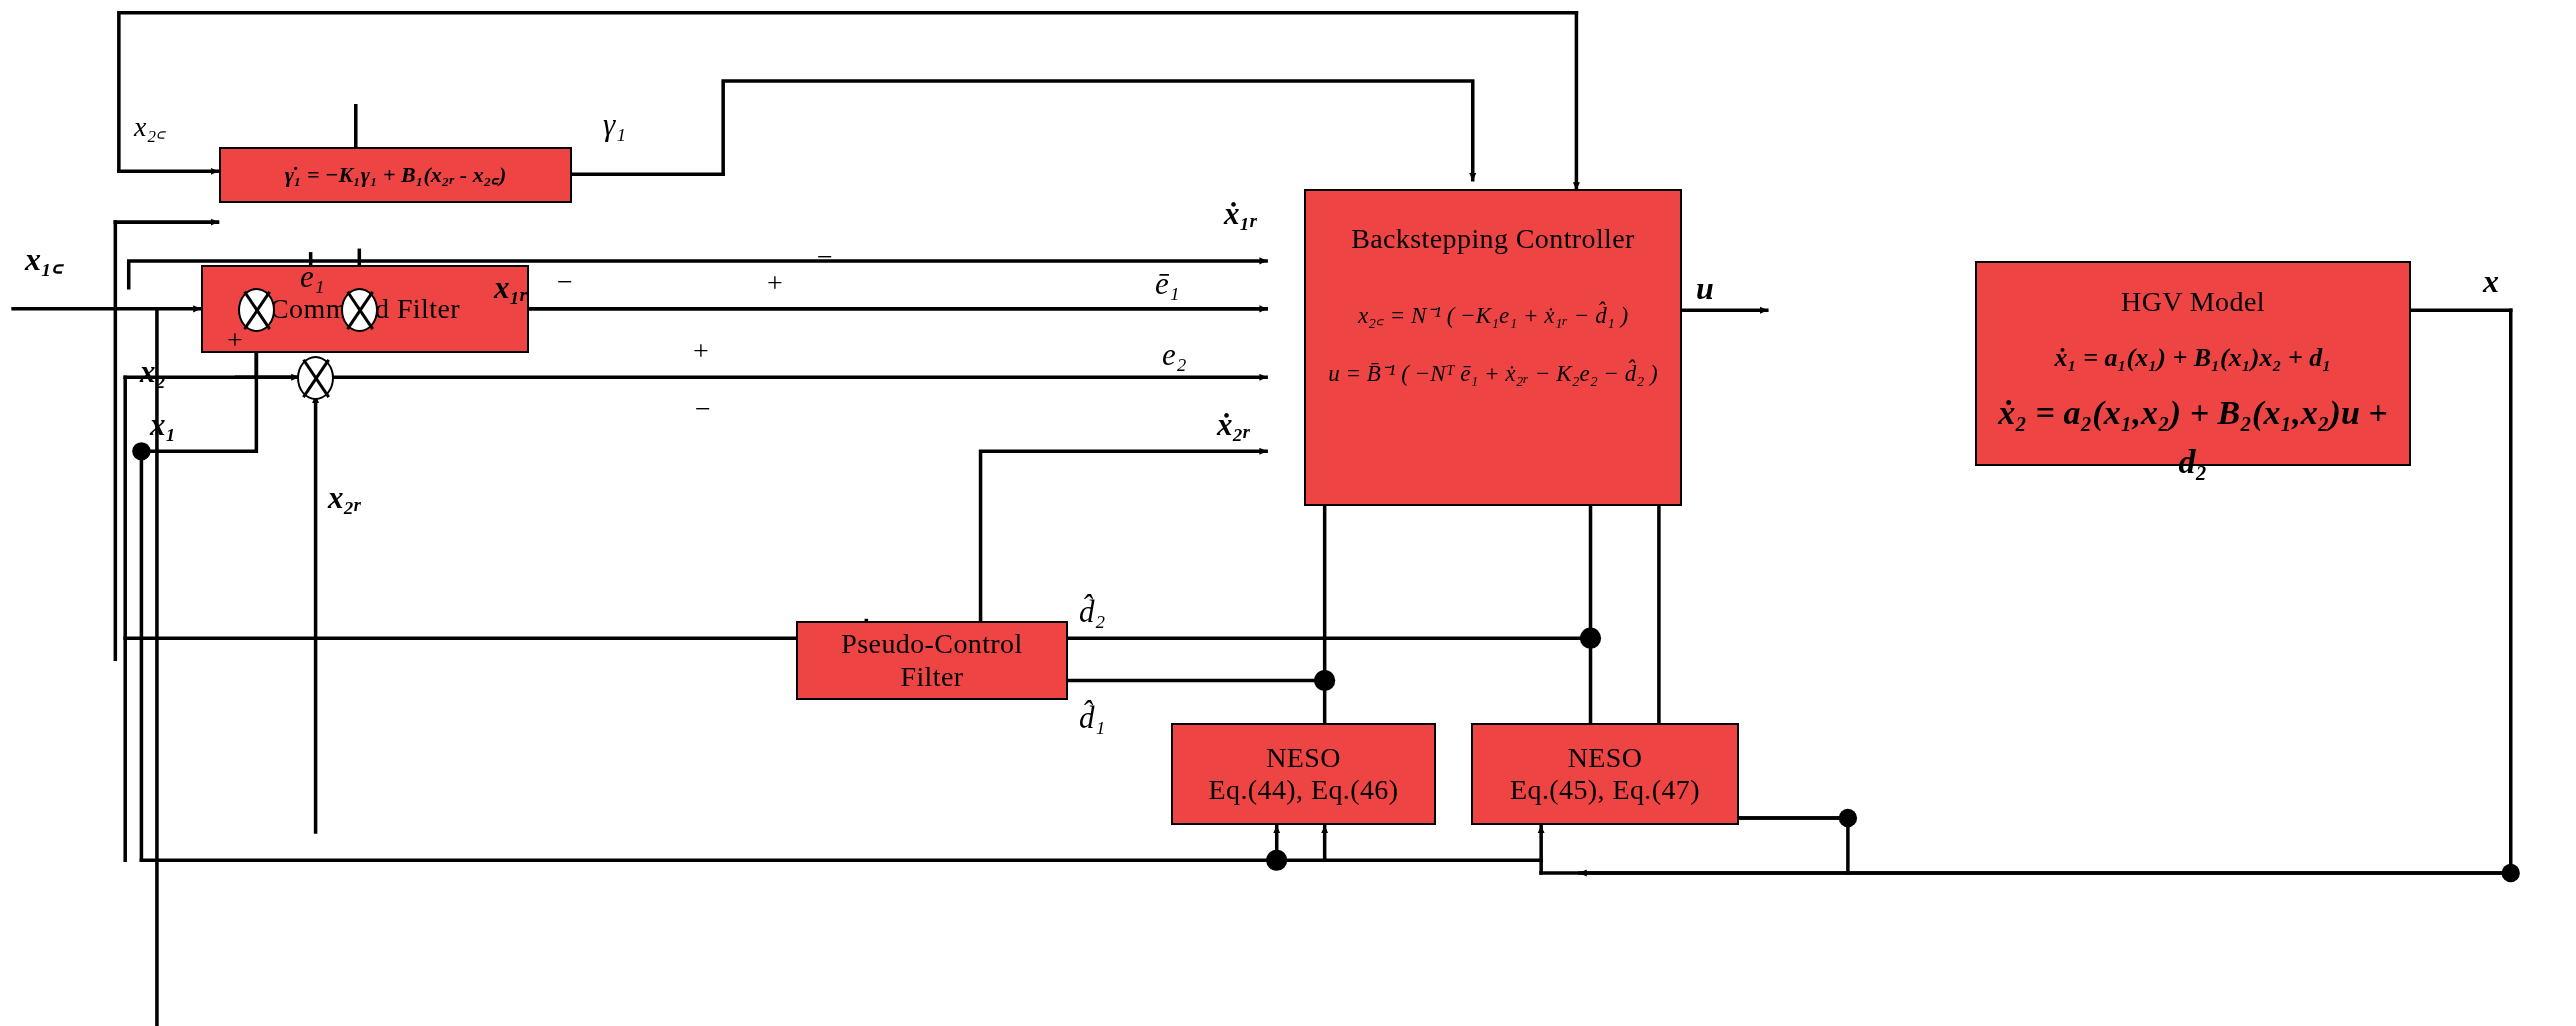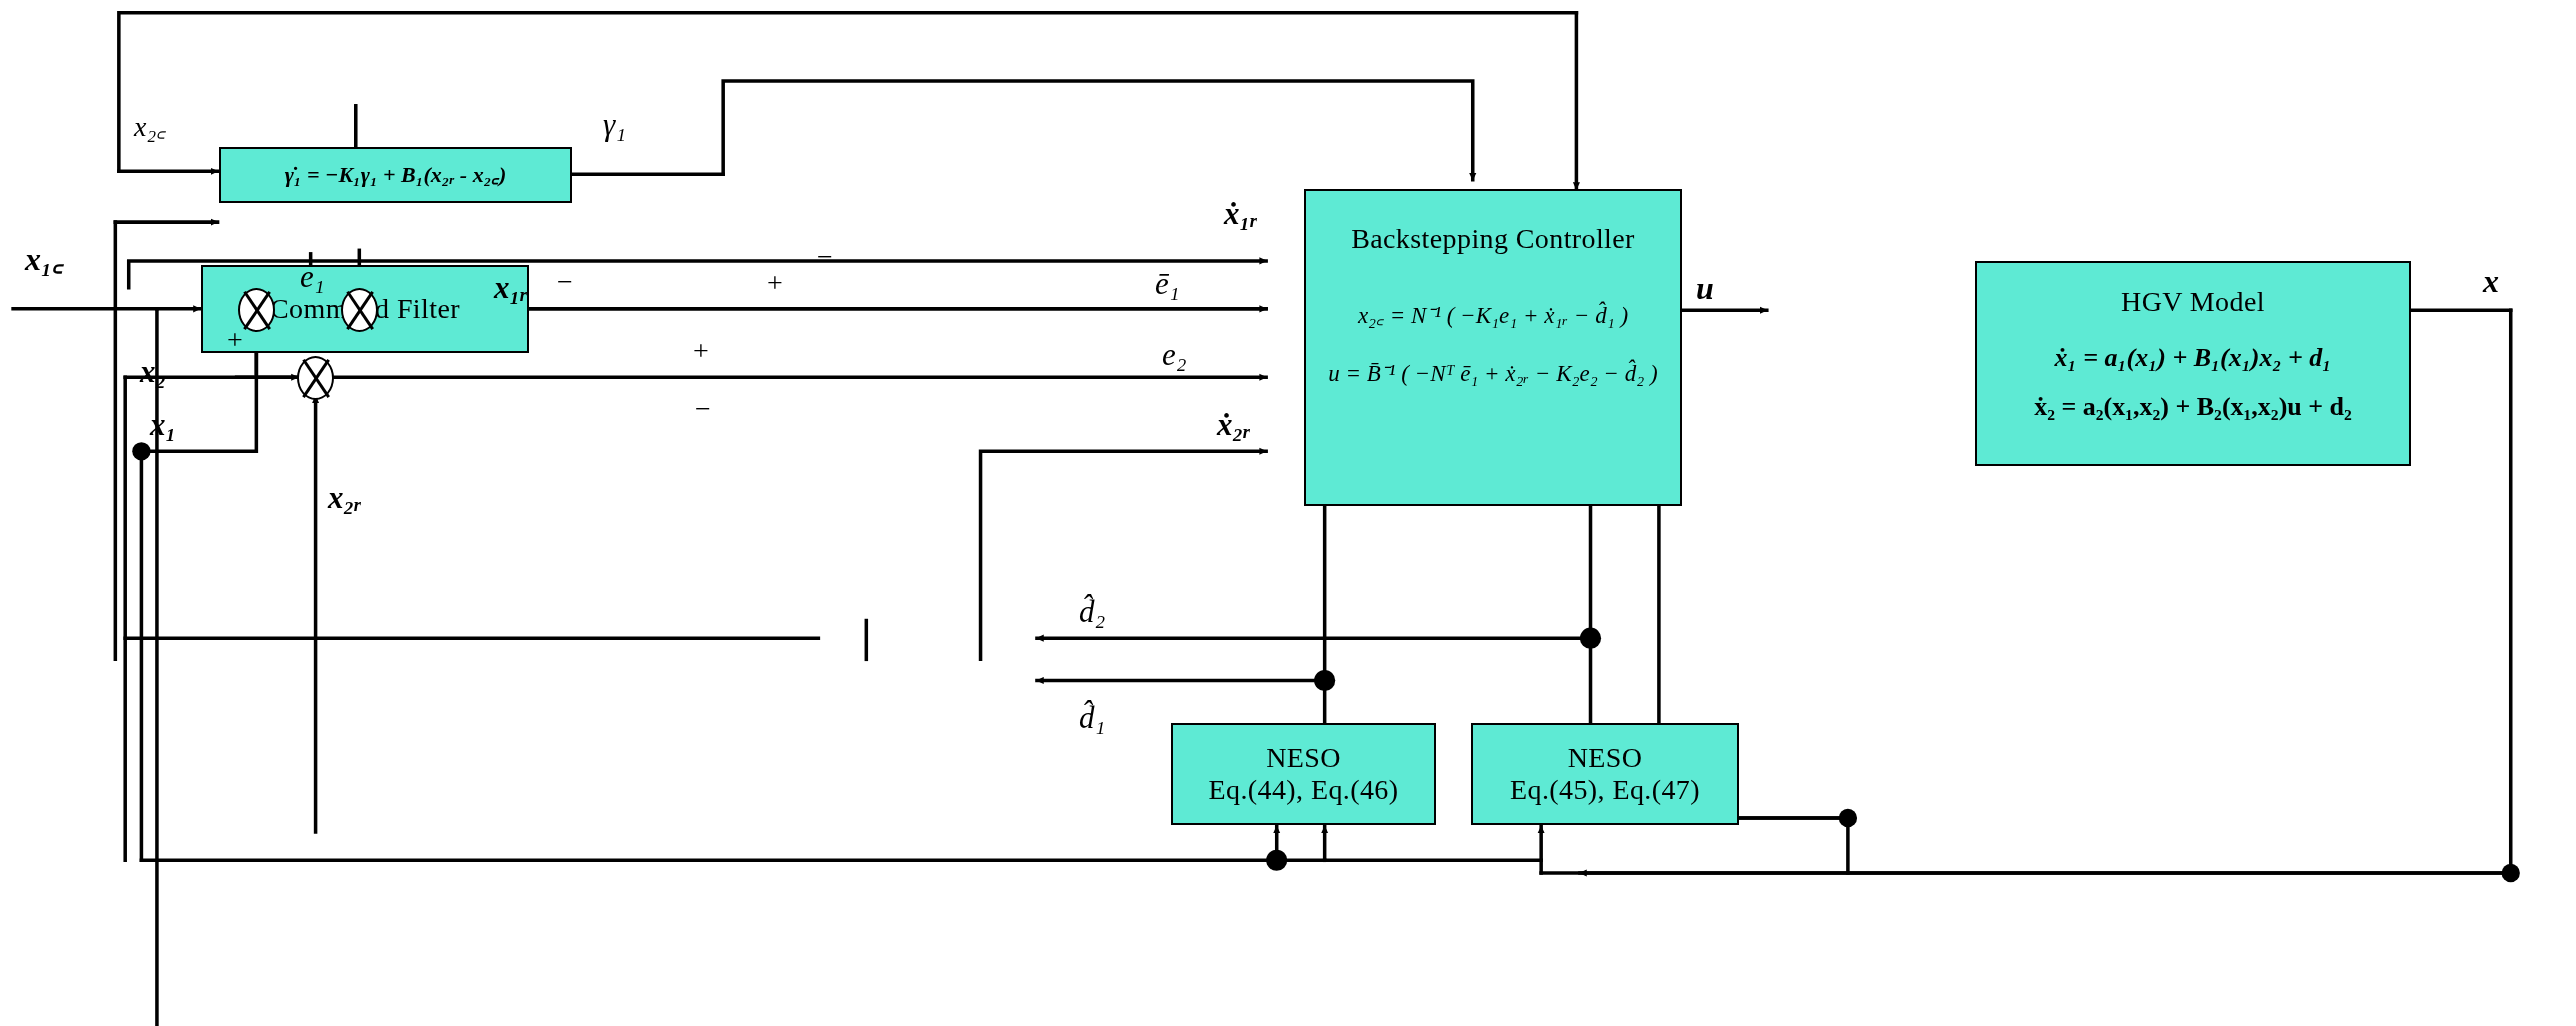--- a/index.html
+++ b/index.html
@@ -1,19 +1,19 @@
 <!DOCTYPE html>
 <html style="font-size:11.3px"><head>
 <meta charset="utf-8">
 <style>
   html,body{margin:0;padding:0;background:#ffffff;}
   body{font-family:"Liberation Serif", serif;}
   #stage{position:relative;width:2576px;height:1026px;background:#fff;overflow:hidden;}
   svg#wires{position:absolute;left:0;top:0;width:2576px;height:1026px;}
-  .blk{position:absolute;box-sizing:border-box;border:2.1px solid #000;background:#5eead4;
+  .blk{position:absolute;box-sizing:border-box;border:2.1px solid #000;background:#ef4444;
        display:flex;flex-direction:column;align-items:center;justify-content:center;text-align:center;}
   .blk .ttl{font-size:28px;letter-spacing:0.4px;line-height:1.15;}
   .blk .eqn{font-size:23px;line-height:1.45;}
   .lbl{position:absolute;white-space:nowrap;font-size:30px;line-height:1;}
   .lbl.bi{font-style:italic;font-weight:bold;}
   .lbl.it{font-style:italic;}
   .sgn{position:absolute;font-size:28px;line-height:1;font-family:"Liberation Serif",serif;}
   .sum{position:absolute;box-sizing:border-box;border:2.8px solid #000;background:#fff;border-radius:50%;}
   .sum .d1,.sum .d2{position:absolute;left:50%;top:-6%;width:2.8px;height:112%;background:#000;transform-origin:50% 50%;}
   .sum .d1{transform:translateX(-50%) rotate(34deg);}
@@ -128,23 +128,27 @@
 
   <div class="blk" style="left:1304px;top:189px;width:378px;height:317px;padding:18.3px 10px;justify-content:flex-start;">
     <div class="ttl" style="margin-top:14px;">Backstepping  Controller</div>
     <div class="eqn" style="margin-top:44px;font-style:italic;">x₂꜀ = N⁻¹ ( −K₁e₁ + ẋ₁ᵣ − d̂₁ )</div>
     <div class="eqn" style="margin-top:24px;font-style:italic;">u = B̄⁻¹ ( −Nᵀ ē₁ + ẋ₂ᵣ − K₂e₂ − d̂₂ )</div>
   </div>
 
   <div class="blk" style="left:1975px;top:261px;width:436px;height:205px;padding:12.7px 7px;justify-content:flex-start;">
     <div class="ttl" style="margin-top:10px;">HGV Model</div>
     <div class="eqn" style="margin-top:21px;font-style:italic;font-weight:bold;font-size:26px;">ẋ₁ = a₁(x₁) + B₁(x₁)x₂ + d₁</div>
-    <div class="eqn" style="margin-top:11.3px;font-weight:bold;font-size:26px;">ẋ₂ = a₂(x₁,x₂) + B₂(x₁,x₂)u + d₂</div>
-  </div>
-
+    <div class="eqn" style="margin-top:11.3px;font-style:italic;font-weight:bold;font-size:34px;">ẋ₂ = a₂(x₁,x₂) + B₂(x₁,x₂)u + d₂</div>
+  </div>
+
+  <div class="blk" style="left:796px;top:621px;width:272px;height:79px;">
+    <div class="ttl">Pseudo-Control</div>
+    <div class="ttl">Filter</div>
+  </div>
 
   <div class="blk" style="left:1171px;top:723px;width:265px;height:102px;">
     <div class="ttl">NESO</div>
     <div class="ttl">Eq.(44), Eq.(46)</div>
   </div>
 
   <div class="blk" style="left:1471px;top:723px;width:268px;height:102px;">
     <div class="ttl">NESO</div>
     <div class="ttl">Eq.(45), Eq.(47)</div>
   </div>

